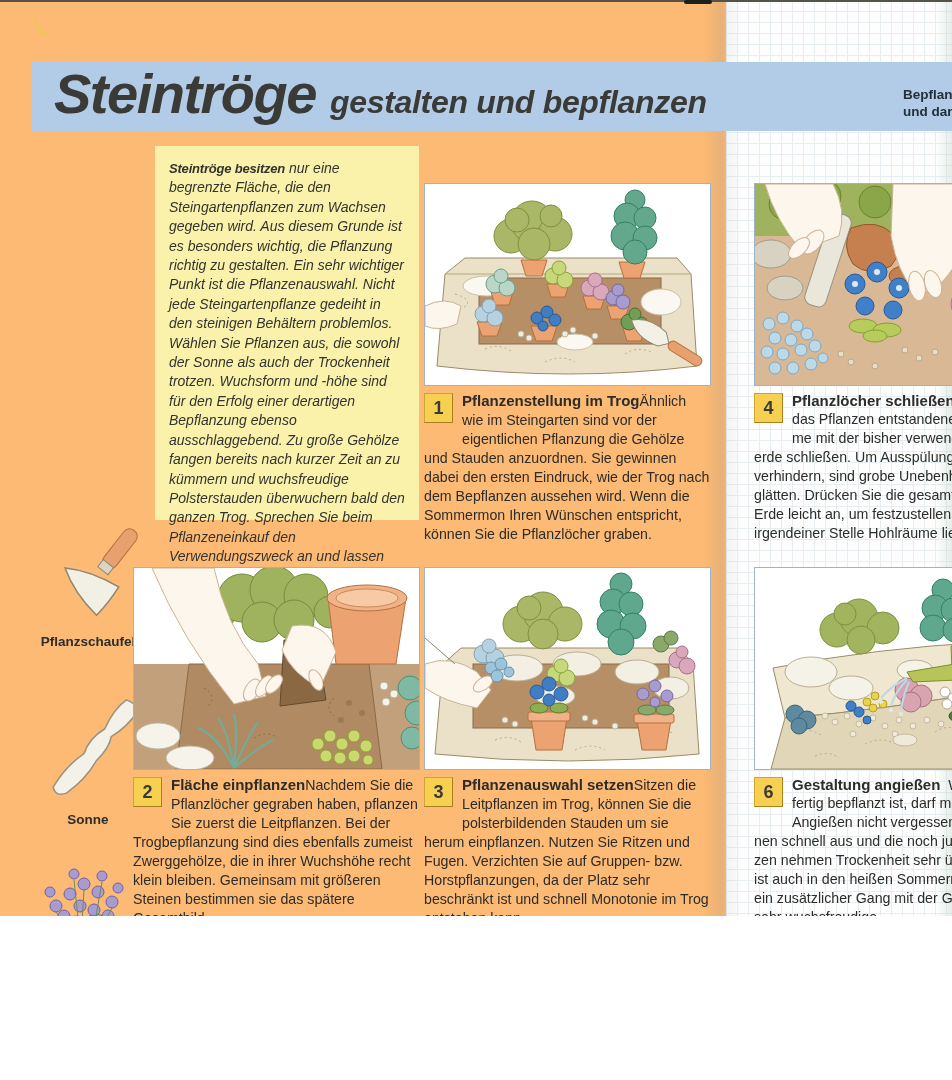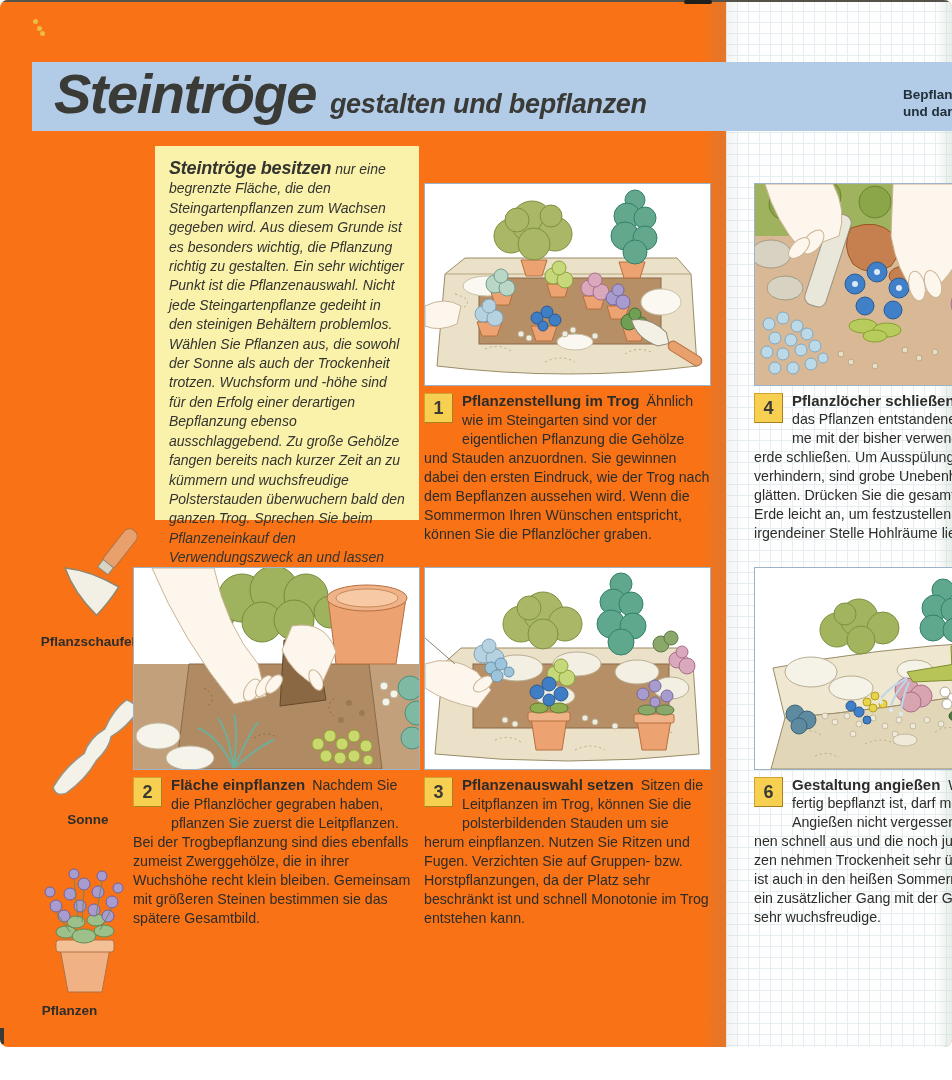--- a/index.html
+++ b/index.html
@@ -1,17 +1,17 @@
 <!DOCTYPE html>
 <html lang="de"><head>
 <meta charset="utf-8">
 <style>
   html,body{margin:0;padding:0;}
   body{background:#ffffff;font-family:"Liberation Sans",sans-serif;}
-  #page{position:relative;width:952px;height:1047px;background:#f97316;overflow:hidden;color:#2d2d2b;border-radius:8px;}
+  #page{position:relative;width:952px;height:916px;background:#fdba74;overflow:hidden;color:#2d2d2b;}
 
   
   .scan-top{position:absolute;left:0;top:0;width:952px;height:2px;background:#55524a;}
   .scan-top-dark{position:absolute;left:684px;top:0;width:28px;height:4px;background:#1f1f1c;border-radius:2px;}
   .speck{position:absolute;width:5px;height:5px;border-radius:50%;background:#e9c94f;opacity:.85;}
   .scan-bottom-mark{position:absolute;left:0;top:1028px;width:4px;height:16px;background:#3a3a36;}
 
   
   .right-page{position:absolute;left:726px;top:0;width:226px;height:1080px;
     background-color:#fdfefd;
@@ -20,46 +20,46 @@
     background-size:11px 11px;}
   .right-edge-tint{position:absolute;right:0;top:0;width:16px;height:1080px;
     background:linear-gradient(90deg,rgba(180,200,185,0) 0%,rgba(178,198,186,.30) 100%);}
   .gutter{position:absolute;left:703px;top:0;width:40px;height:1080px;
     background:linear-gradient(90deg,rgba(120,130,140,0) 0%,rgba(120,130,140,.16) 45%,rgba(120,130,140,.08) 62%,rgba(120,130,140,0) 100%);}
 
   
   .band{position:absolute;left:32px;right:0;top:62px;height:69px;background:#b2cbe7;}
   .title-wrap{position:absolute;left:54px;top:66px;display:flex;align-items:baseline;}
   .title{font-size:56px;font-weight:bold;font-style:italic;color:#3a3a37;letter-spacing:-1.5px;line-height:1;}
-  .subtitle{font-size:27px;font-weight:bold;font-style:italic;color:#3a3a37;margin-left:14px;letter-spacing:-.3px;}
+  .subtitle{font-size:32px;font-weight:bold;font-style:italic;color:#3a3a37;margin-left:14px;letter-spacing:-.3px;}
   .right-header{position:absolute;left:903px;top:86px;width:49px;overflow:hidden;
     font-size:13.5px;font-weight:bold;color:#22303b;line-height:17px;white-space:nowrap;}
 
   
   .intro{position:absolute;left:155px;top:146px;width:264px;height:374px;background:#faf2ab;
     box-sizing:border-box;padding:13px 14px;font-style:italic;font-size:14px;line-height:19.4px;color:#33332f;}
-  .intro b{font-size:18px;letter-spacing:-.2px;}
+  .intro b{font-size:13px;letter-spacing:-.2px;}
 
   
   .tool{position:absolute;}
   .tool-label{position:absolute;font-size:13.5px;font-weight:bold;color:#2d2d2b;text-align:center;}
 
   
   .panel{position:absolute;background:#ffffff;border:1px solid #9db4c8;box-sizing:border-box;}
   .panel svg{display:block;}
   .panel.clipped{border-right:none;overflow:hidden;}
 
   
   .caption{position:absolute;font-size:14.2px;line-height:19px;color:#2c2c2a;}
   .badge{float:left;width:27px;height:28px;margin:2px 9px 10px 0;background:#f8d051;
     border:1px solid #cfa432;border-bottom-color:#a8811f;border-right-color:#a8811f;
     display:flex;align-items:center;justify-content:center;
     font-size:18px;font-weight:bold;color:#3b3b35;}
   .cap-title{font-weight:bold;font-size:15px;}
-  .cap-text .cap-title{margin-right:7px;}
+  .cap-text .cap-title{}
   .caption.clipped{overflow:hidden;}
   .caption .line{white-space:nowrap;overflow:hidden;height:19px;}
   .caption .line .frag-gap{display:inline-block;width:8px;}
 </style>
 </head>
 <body>
 
 <div id="page">
 
   <div class="right-page"></div>

